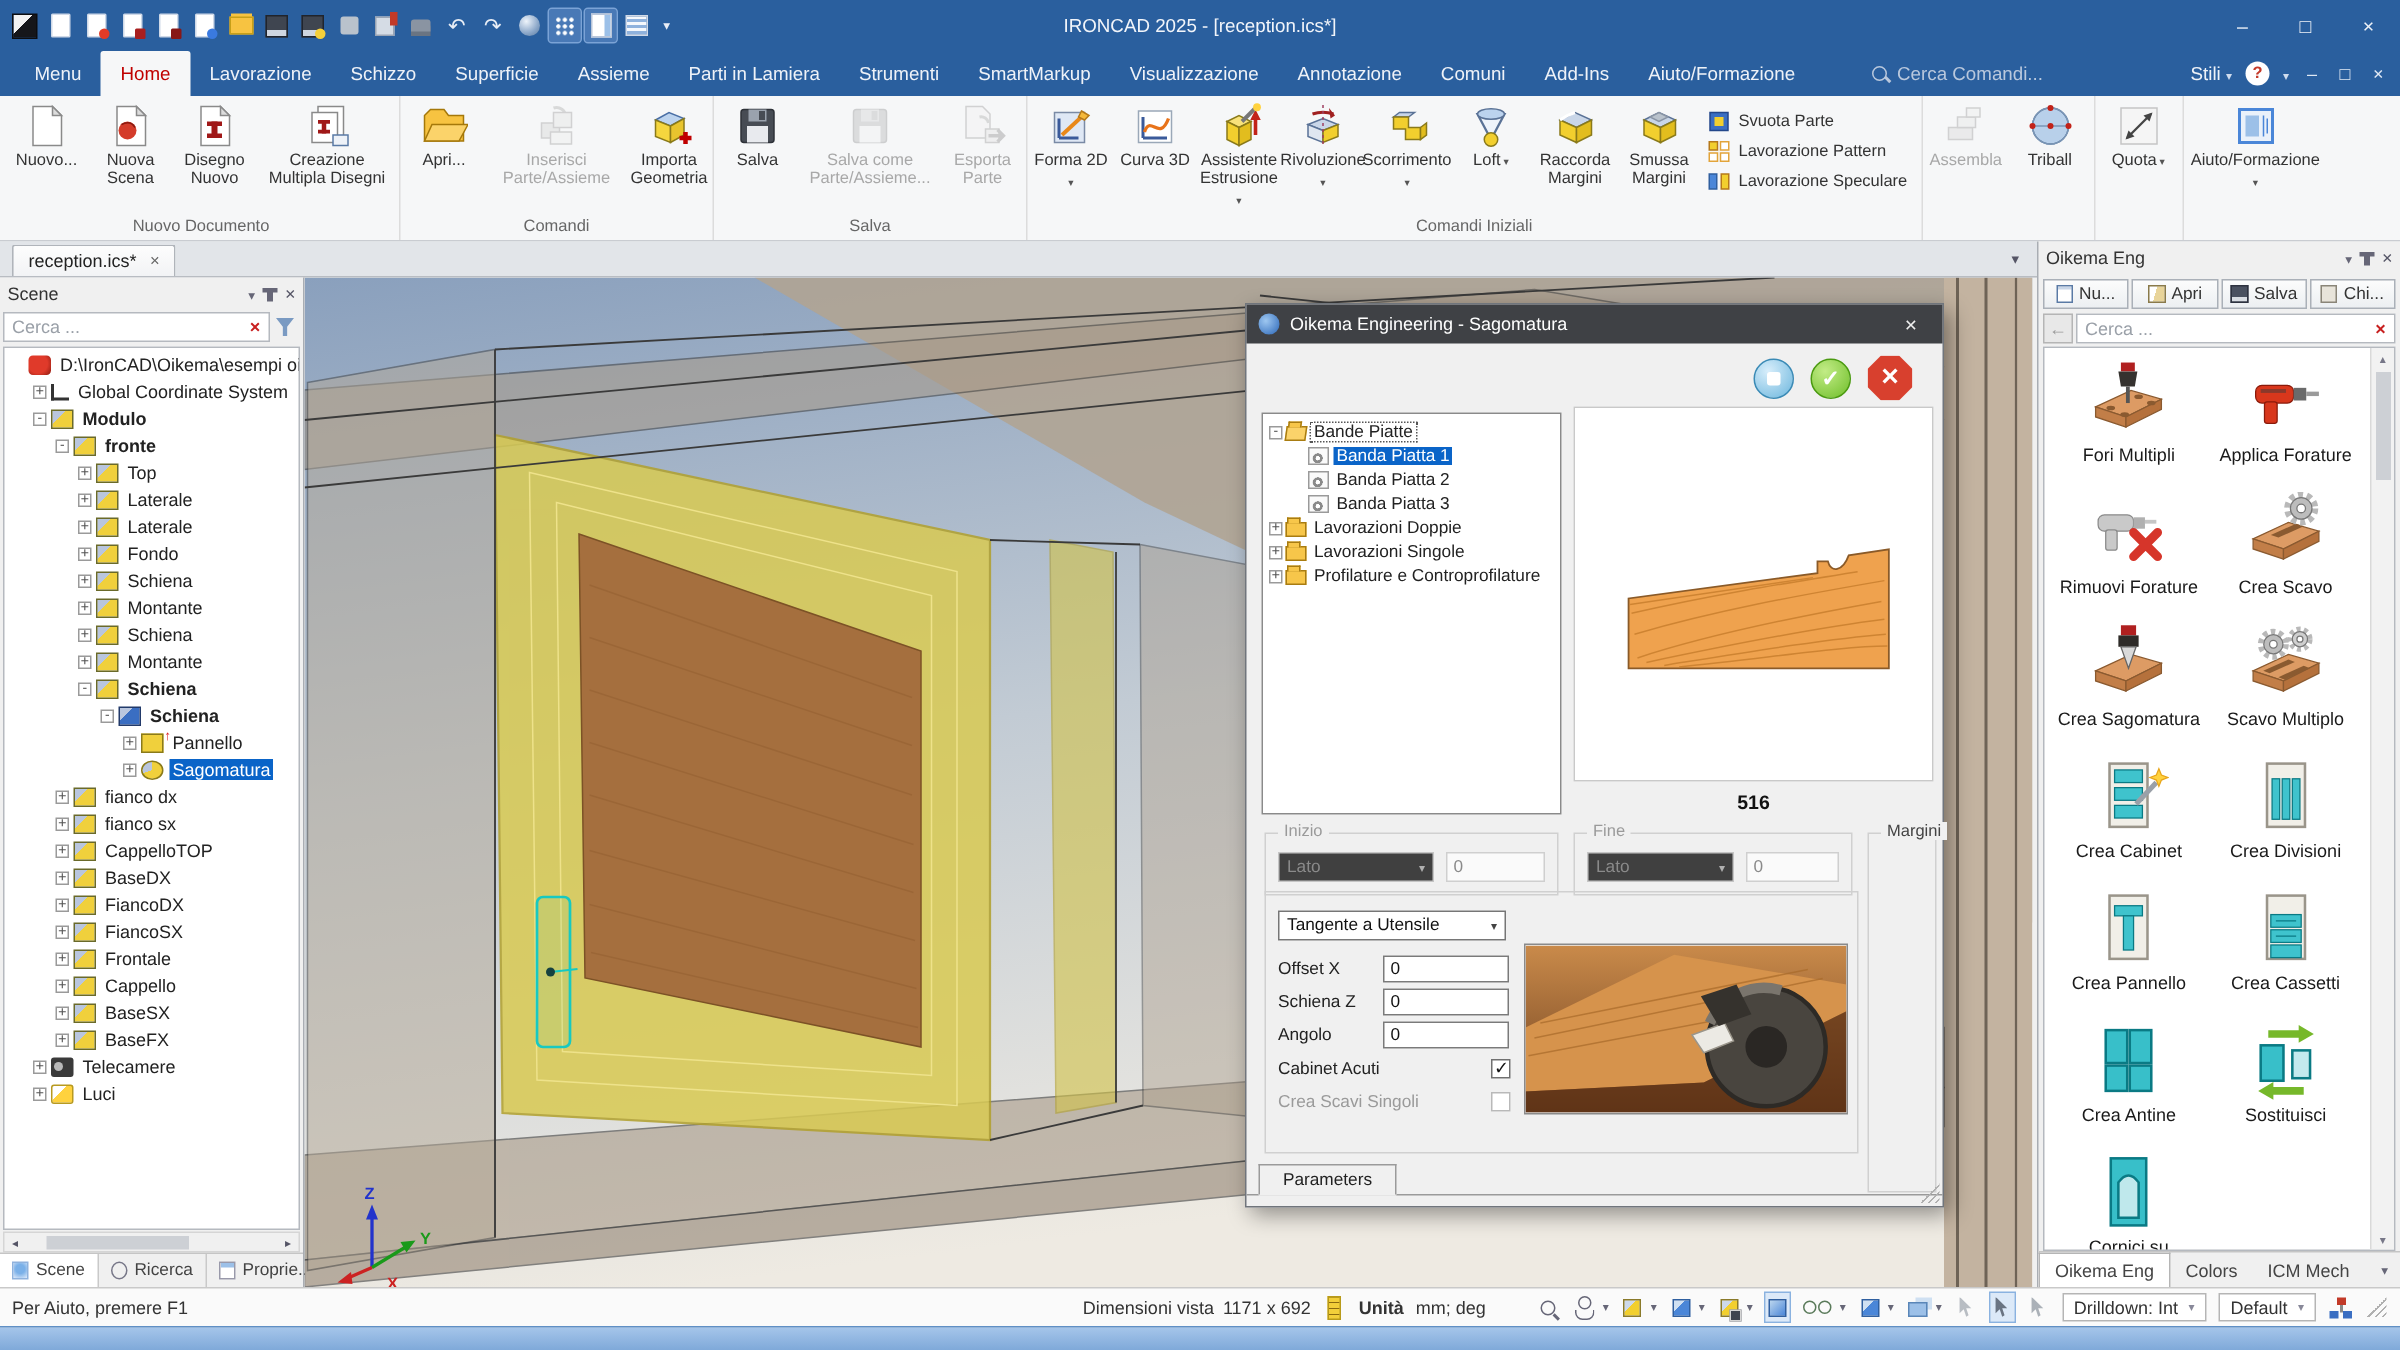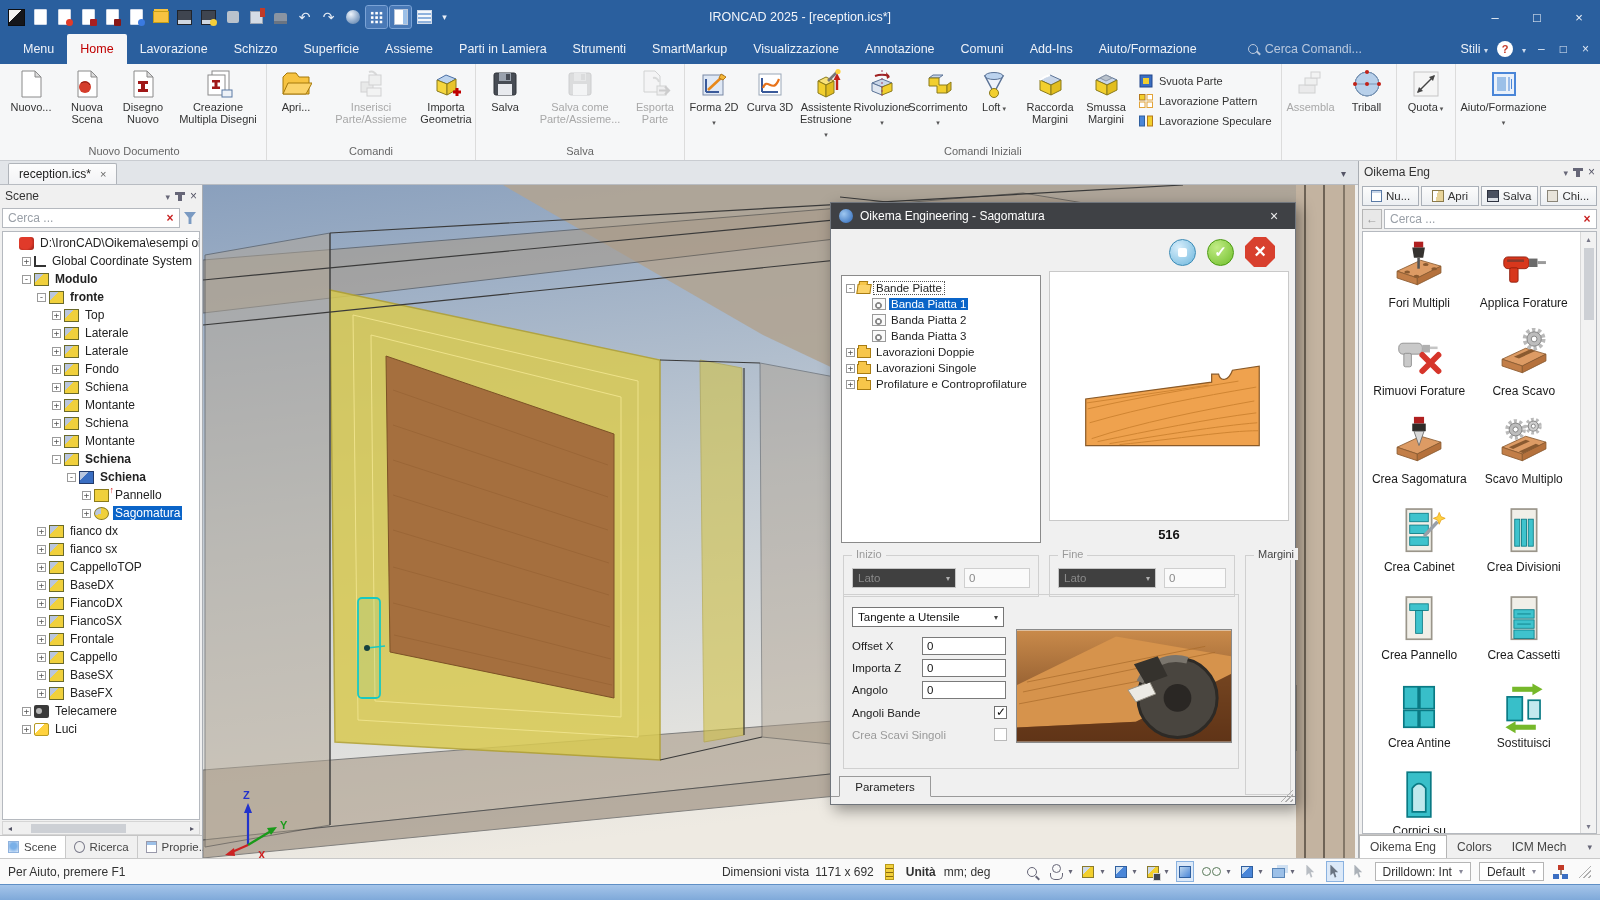--- a/index.html
+++ b/index.html
@@ -1156,32 +1156,32 @@
       <div class="dsel en" style="left:8px;top:12px;width:152px;">
           <span>Tangente a Utensile</span>
         </div>
       <div class="frows">
 
       <div class="frow">
             <span class="flabel">Offset X</span>
             <span class="ftb">0</span>
           </div>
           <div class="frow">
-            <span class="flabel">Importa Z</span>
+            <span class="flabel">Schiena Z</span>
             <span class="ftb">0</span>
           </div>
           <div class="frow">
             <span class="flabel">Angolo</span>
             <span class="ftb">0</span>
           </div>
         </div>
       <div class="chrows">
 
       <div class="chrow checked">
-            <span class="chlabel">Angoli Bande</span>
+            <span class="chlabel">Cabinet Acuti</span>
             <span class="cbx"></span>
           </div>
           <div class="chrow disabled">
             <span class="chlabel">Crea Scavi Singoli</span>
             <span class="cbx"></span>
           </div>
         </div>
       <div class="dimg">
         <svg width="214" height="112" viewBox="0 0 216 112">
           <defs>

